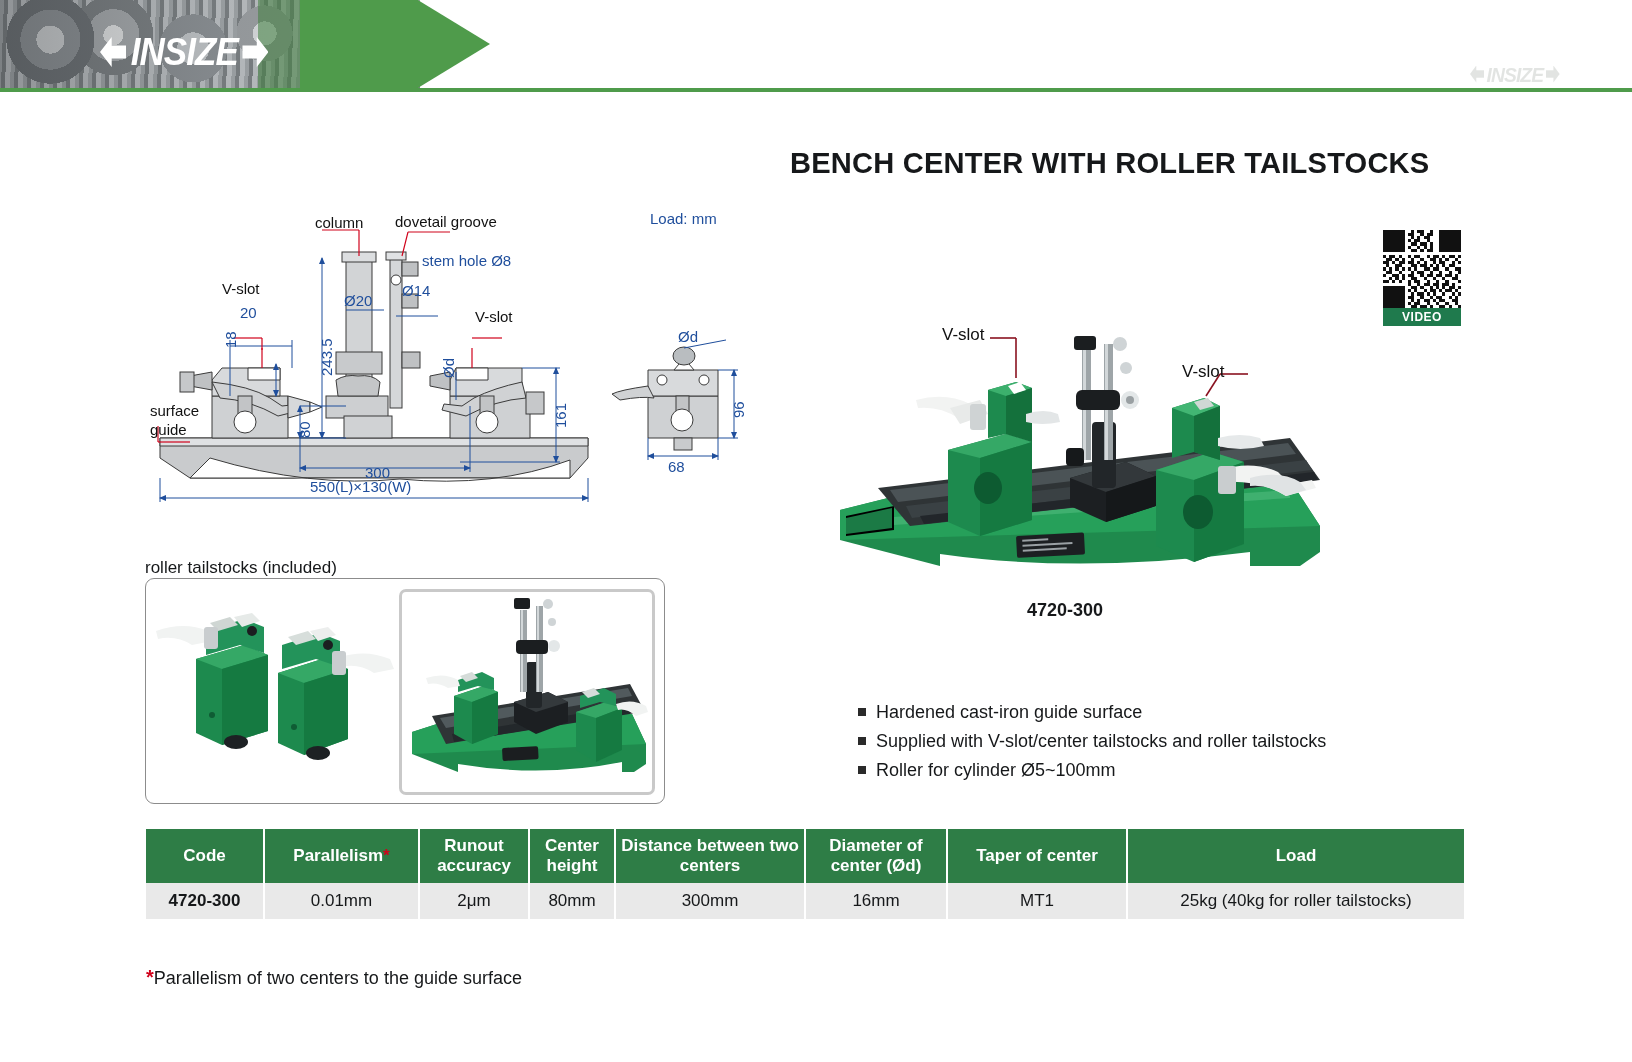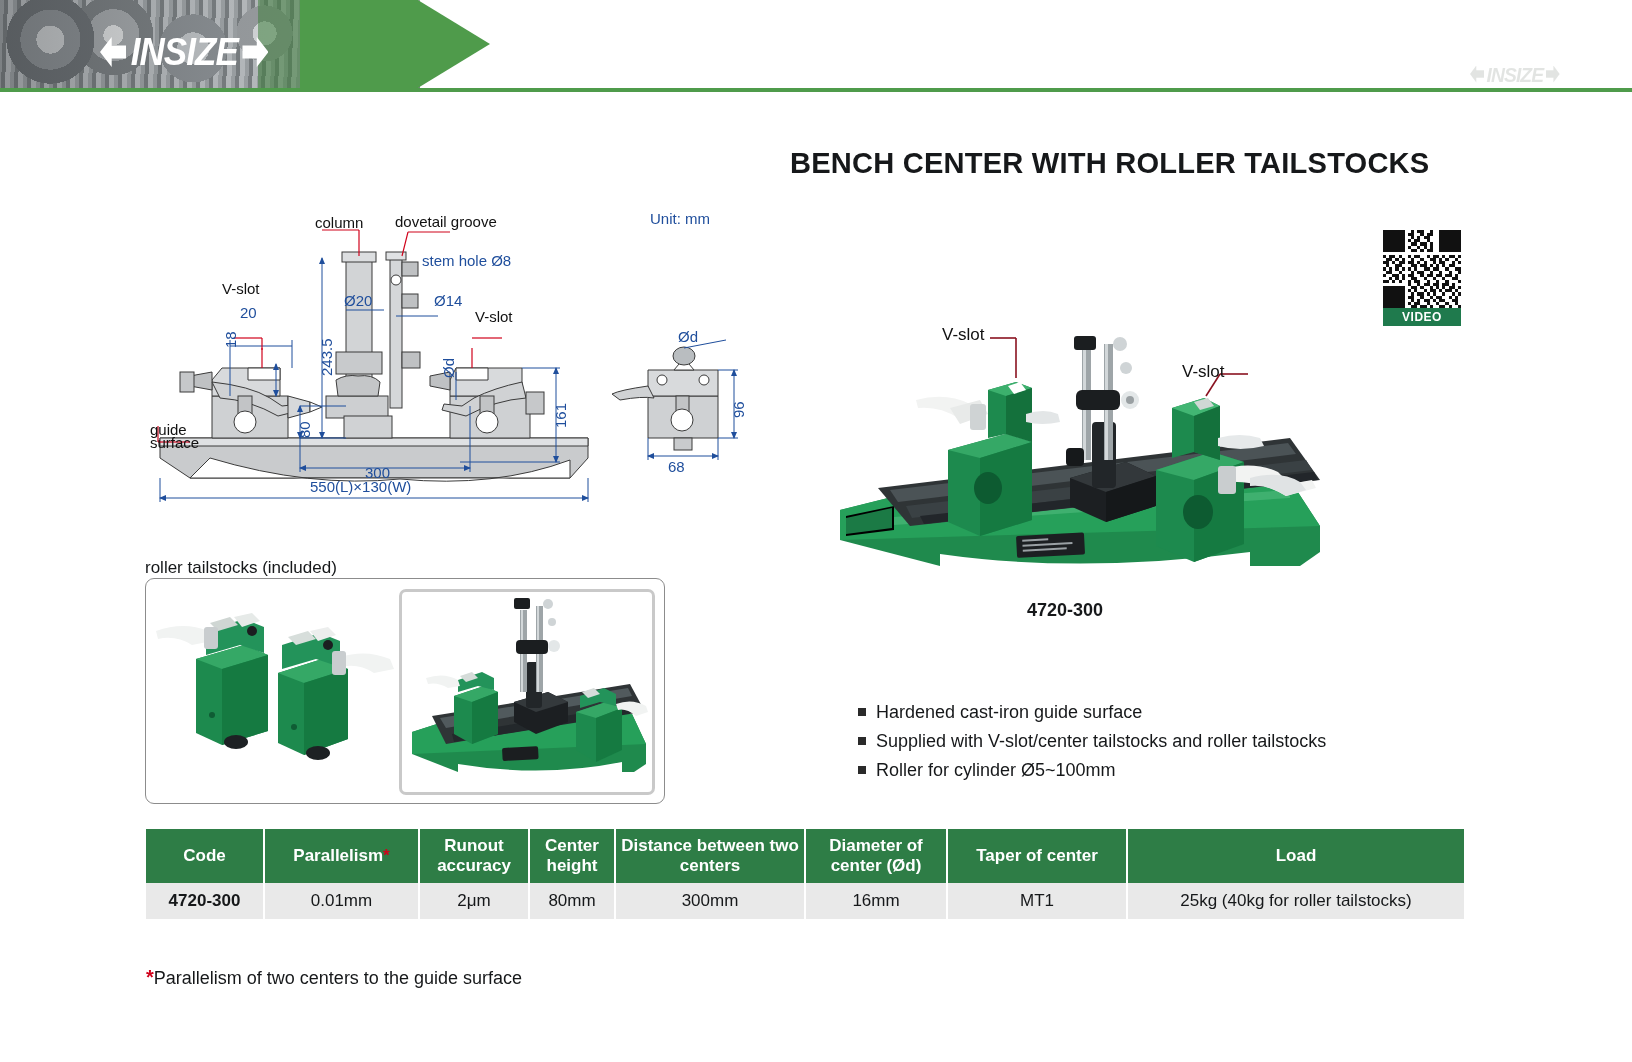--- a/index.html
+++ b/index.html
@@ -273,36 +273,36 @@
       </g>
     </svg>
 
     
     <div class="lead-text" style="left:165px; top:14px;">column</div>
     <div class="lead-text" style="left:245px; top:13px;">dovetail groove</div>
     <div class="dim-text" style="left:272px; top:52px;">stem hole Ø8</div>
     <div class="lead-text" style="left:72px; top:80px;">V-slot</div>
     <div class="lead-text" style="left:325px; top:108px;">V-slot</div>
     <div class="lead-text" style="left:0px; top:186px;margin-top:35px;">guide</div>
-    <div class="lead-text" style="left:0px; top:202px;margin-top:32px;">surface</div>
+    <div class="lead-text" style="left:0px; top:202px;">surface</div>
 
     <div class="dim-text" style="left:90px; top:104px;">20</div>
     <div class="dim-text rot" style="left:72px; top:148px;">18</div>
     <div class="dim-text rot" style="left:168px; top:176px;">243.5</div>
     <div class="dim-text" style="left:194px; top:92px;">Ø20</div>
-    <div class="dim-text" style="left:252px; top:92px;margin-left:32px;">Ø14</div>
+    <div class="dim-text" style="left:252px; top:82px;">Ø14</div>
     <div class="dim-text rot" style="left:290px; top:178px;">Ød</div>
     <div class="dim-text rot" style="left:146px; top:238px;">80</div>
     <div class="dim-text" style="left:215px; top:248px;margin-top:16px;">300</div>
     <div class="dim-text" style="left:160px; top:278px;">550(L)×130(W)</div>
     <div class="dim-text rot" style="left:402px; top:228px;">161</div>
     <div class="dim-text rot" style="left:580px; top:218px;">96</div>
     <div class="dim-text" style="left:518px; top:258px;">68</div>
     <div class="dim-text" style="left:528px; top:128px;">Ød</div>
-    <div class="unit-text" style="left:500px; top:10px;">Unit: mm</div>
+    <div class="unit-text" style="left:500px; top:10px;">Load: mm</div>
   </div>
 
   <div class="qr-wrap">
     <svg class="qr-code" viewBox="0 0 25 25" shape-rendering="crispEdges">
       <rect width="25" height="25" fill="#fff"></rect>
       <g fill="#111">
         <path d="M0,0h7v7h-7z M1,1h5v5h-5z" fill="#111"></path>
           <rect x="2" y="2" width="3" height="3"></rect>
         <path d="M18,0h7v7h-7z M19,1h5v5h-5z" fill="#111"></path>
           <rect x="20" y="2" width="3" height="3"></rect>

